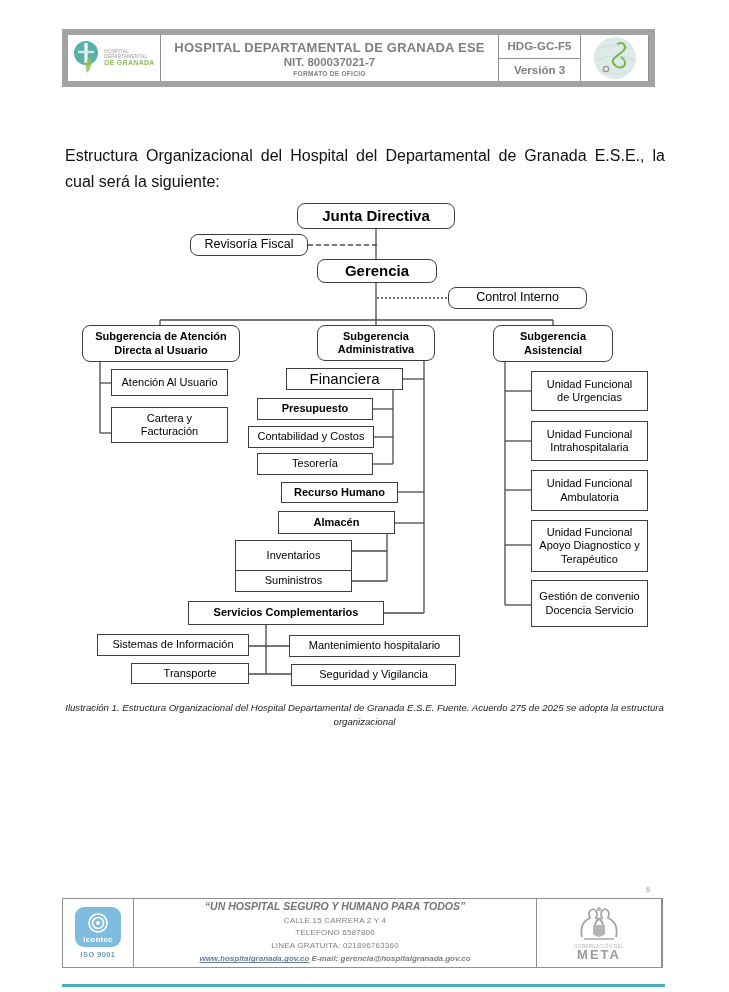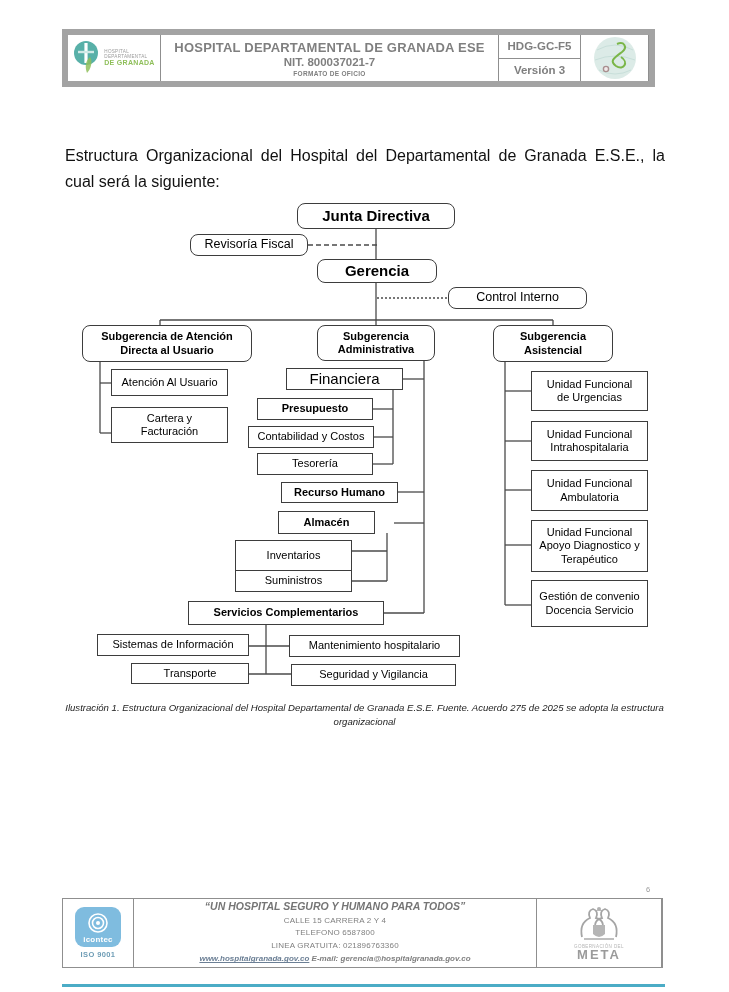--- a/index.html
+++ b/index.html
@@ -143,35 +143,35 @@
         <path d="M505 391 H532"></path>
         <path d="M505 441 H532"></path>
         <path d="M505 490 H532"></path>
         <path d="M505 545 H532"></path>
         <path d="M505 605 H532"></path>
       </svg>
   <div class="node bold rounded" style="left: 297px; top: 203px; width: 158px; height: 26px; font-size: 15px;">Junta Directiva</div>
       <div class="node rounded" style="left: 190px; top: 234px; width: 118px; height: 22px; font-size: 12.5px;">Revisoría Fiscal</div>
       <div class="node bold rounded" style="left: 317px; top: 259px; width: 120px; height: 24px; font-size: 15px;">Gerencia</div>
       <div class="node rounded" style="left: 448px; top: 287px; width: 139px; height: 22px; font-size: 12.5px;">Control Interno</div>
-      <div class="node bold rounded" style="left: 82px; top: 325px; width: 170px; height: 37px; font-size: 11px;">Subgerencia de Atención
+      <div class="node bold rounded" style="left: 82px; top: 325px; width: 158px; height: 37px; font-size: 11px;">Subgerencia de Atención
 Directa al Usuario</div>
       <div class="node bold rounded" style="left: 317px; top: 325px; width: 118px; height: 36px; font-size: 11px;">Subgerencia
 Administrativa</div>
       <div class="node bold rounded" style="left: 493px; top: 325px; width: 120px; height: 37px; font-size: 11px;">Subgerencia
 Asistencial</div>
       <div class="node" style="left: 111px; top: 369px; width: 117px; height: 27px; font-size: 11px;">Atención Al Usuario</div>
       <div class="node" style="left: 111px; top: 407px; width: 117px; height: 36px; font-size: 11px;">Cartera y
 Facturación</div>
       <div class="node" style="left: 286px; top: 368px; width: 117px; height: 22px; font-size: 15px;">Financiera</div>
       <div class="node bold" style="left: 257px; top: 398px; width: 116px; height: 22px; font-size: 11px;">Presupuesto</div>
       <div class="node" style="left: 248px; top: 426px; width: 126px; height: 22px; font-size: 11px;">Contabilidad y Costos</div>
       <div class="node" style="left: 257px; top: 453px; width: 116px; height: 22px; font-size: 11px;">Tesorería</div>
       <div class="node bold" style="left: 281px; top: 482px; width: 117px; height: 21px; font-size: 11px;">Recurso Humano</div>
-      <div class="node bold" style="left: 278px; top: 511px; width: 97px; height: 23px; font-size: 11px; text-align: right;">Almacén</div>
+      <div class="node bold" style="left: 278px; top: 511px; width: 117px; height: 23px; font-size: 11px; text-align: right;">Almacén</div>
       <div class="node" style="left: 235px; top: 540px; width: 117px; height: 31px; font-size: 11px;">Inventarios</div>
       <div class="node" style="left: 235px; top: 570px; width: 117px; height: 22px; font-size: 11px;">Suministros</div>
       <div class="node bold" style="left: 188px; top: 601px; width: 196px; height: 24px; font-size: 11px;">Servicios Complementarios</div>
       <div class="node" style="left: 97px; top: 634px; width: 152px; height: 22px; font-size: 11px;">Sistemas de Información</div>
       <div class="node" style="left: 131px; top: 663px; width: 118px; height: 21px; font-size: 11px;">Transporte</div>
       <div class="node" style="left: 289px; top: 635px; width: 171px; height: 22px; font-size: 11px;">Mantenimiento hospitalario</div>
       <div class="node" style="left: 291px; top: 664px; width: 165px; height: 22px; font-size: 11px;">Seguridad y Vigilancia</div>
       <div class="node" style="left: 531px; top: 371px; width: 117px; height: 40px; font-size: 11px;">Unidad Funcional
 de Urgencias</div>
       <div class="node" style="left: 531px; top: 421px; width: 117px; height: 40px; font-size: 11px;">Unidad Funcional

